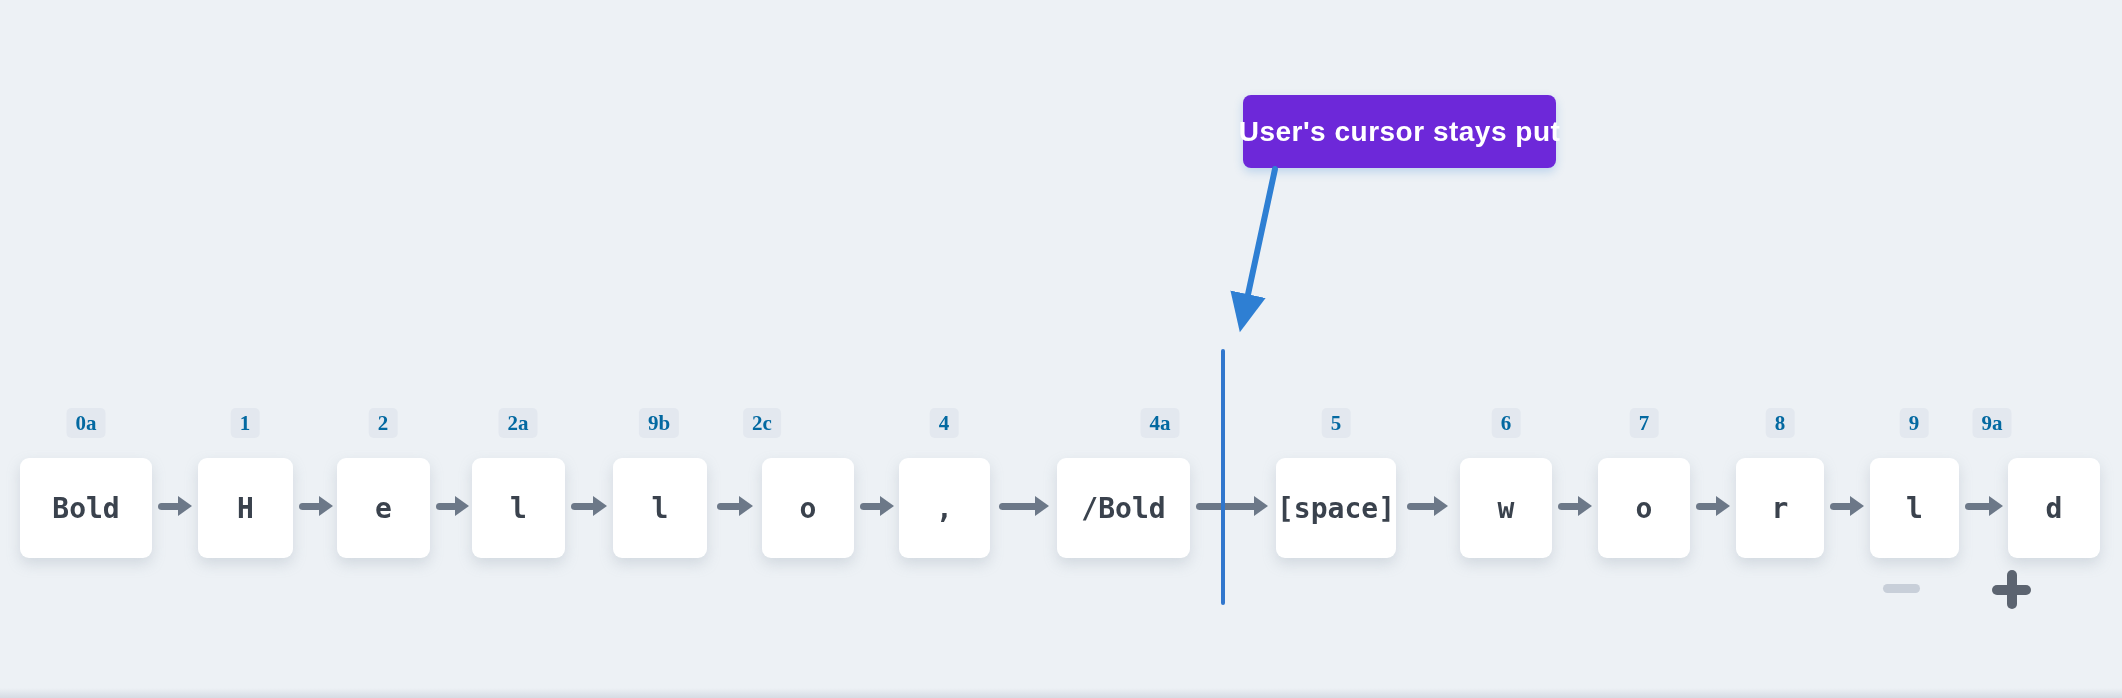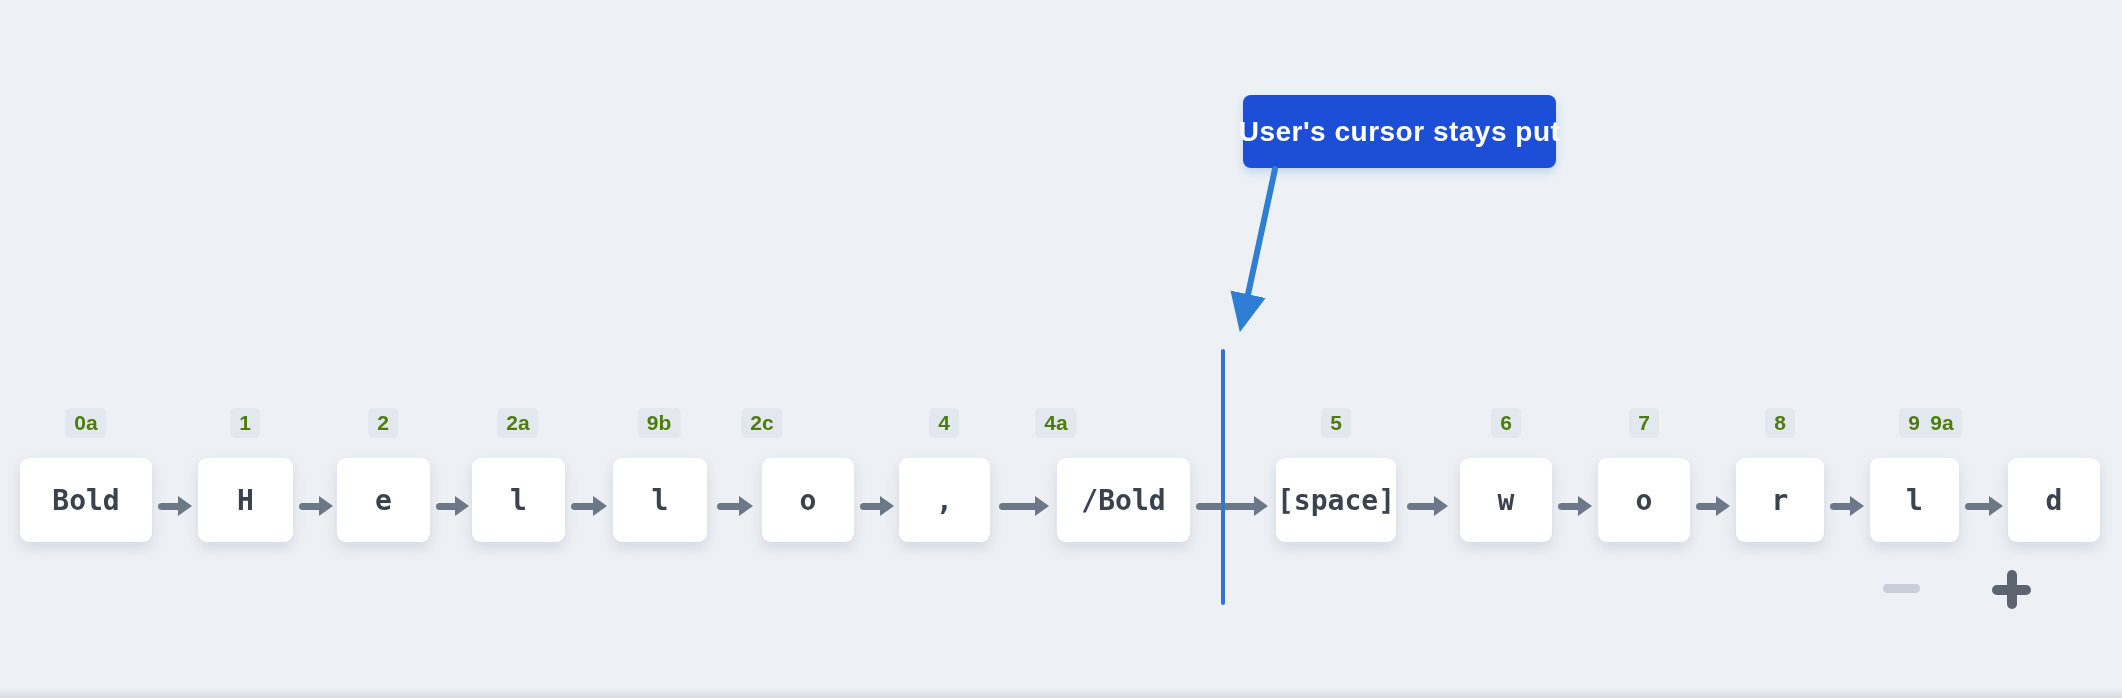--- a/index.html
+++ b/index.html
@@ -4,27 +4,27 @@
 <style>
   html,body{margin:0;padding:0;background:#edf1f5;}
   .canvas{
     position:relative;width:2122px;height:698px;overflow:hidden;
     background:#edf1f5;font-family:"DejaVu Sans Mono",monospace;
   }
   
   .badge{
     position:absolute;top:408px;height:30px;line-height:30px;
     transform:translateX(-50%);
-    background:#e3e8ef;color:#4d7c0f;border-radius:5px;
+    background:#e3e8ef;color:#0369a1;border-radius:5px;
     padding:0 9px;font-size:21px;font-weight:bold;
-    font-family:Liberation Sans, sans-serif;white-space:nowrap;text-align:center;
+    font-family:Liberation Serif, serif;white-space:nowrap;text-align:center;
   }
   
   .tok{
-    position:absolute;top:458px;height:84px;
+    position:absolute;top:458px;height:100px;
     background:#ffffff;border-radius:9px;
     box-shadow:0 6px 14px rgba(141,153,170,0.28);
     display:flex;align-items:center;justify-content:center;
     color:#3a424d;font-size:28px;font-weight:600;
     font-family:"DejaVu Sans Mono",monospace;white-space:nowrap;
   }
   
   .arrow{position:absolute;top:496px;height:20px;}
   .arrow .stem{
     position:absolute;left:0;right:11px;top:6.5px;height:7px;
@@ -37,21 +37,21 @@
     border-bottom:10px solid transparent;
   }
   
   .cursor-line{
     position:absolute;left:1221px;top:349px;width:4px;height:256px;
     background:#3177cd;border-radius:2px;
   }
   
   .tooltip{
     position:absolute;left:1243px;top:95px;width:313px;height:73px;
-    background:#1d4ed8;border-radius:8px;
+    background:#6d28d9;border-radius:8px;
     box-shadow:0 4px 10px rgba(46,127,211,0.25);
     display:flex;align-items:center;justify-content:center;
   }
   .tooltip span{
     color:#ffffff;font-family:"Liberation Sans",sans-serif;
     font-weight:700;font-size:28px;letter-spacing:0.5px;white-space:nowrap;
   }
   .pointer-arrow{position:absolute;left:1215px;top:165px;width:80px;height:180px;}
   
   .zoom-out{
@@ -81,27 +81,27 @@
 
 <div class="canvas">
 
   <div class="badge" style="left:86px">0a</div>
   <div class="badge" style="left:245px">1</div>
   <div class="badge" style="left:383px">2</div>
   <div class="badge" style="left:518px">2a</div>
   <div class="badge" style="left:659px">9b</div>
   <div class="badge" style="left:762px">2c</div>
   <div class="badge" style="left:944px">4</div>
-  <div class="badge" style="left:1056px">4a</div>
+  <div class="badge" style="left:1160px">4a</div>
   <div class="badge" style="left:1336px">5</div>
   <div class="badge" style="left:1506px">6</div>
   <div class="badge" style="left:1644px">7</div>
   <div class="badge" style="left:1780px">8</div>
   <div class="badge" style="left:1914px">9</div>
-  <div class="badge" style="left:1942px">9a</div>
+  <div class="badge" style="left:1992px">9a</div>
 
   <div class="tok" style="left:20px;width:132px">Bold</div>
   <div class="tok" style="left:198px;width:95px">H</div>
   <div class="tok" style="left:337px;width:93px">e</div>
   <div class="tok" style="left:472px;width:93px">l</div>
   <div class="tok" style="left:613px;width:94px">l</div>
   <div class="tok" style="left:762px;width:92px">o</div>
   <div class="tok" style="left:899px;width:91px">,</div>
   <div class="tok" style="left:1057px;width:133px">/Bold</div>
   <div class="tok" style="left:1276px;width:120px">[space]</div>

